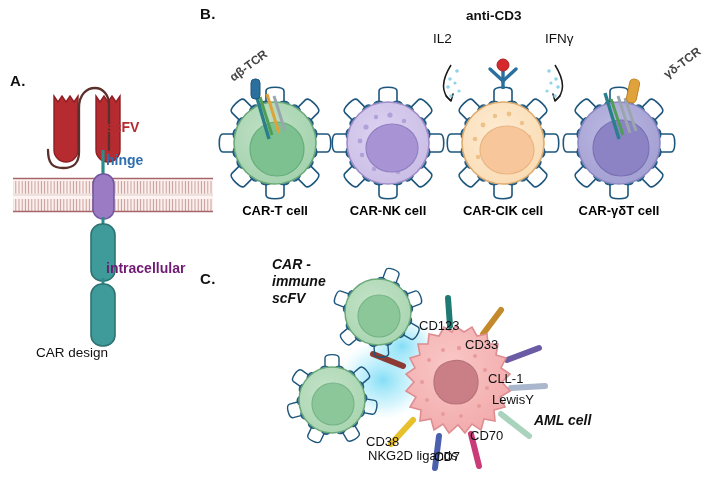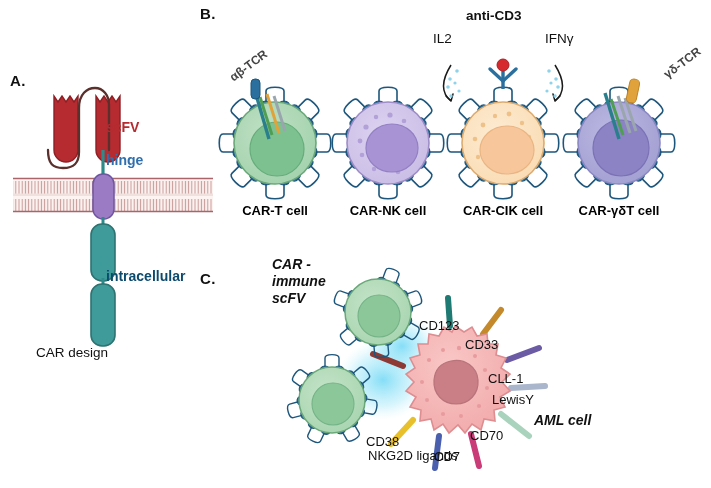--- a/index.html
+++ b/index.html
@@ -60,21 +60,21 @@
 
     <line x1="98" y1="139" x2="98" y2="148" stroke="#2e8b8b" stroke-width="3"></line>
 
     <rect x="86" y="146" width="24" height="57" rx="11" fill="#3f9b99" stroke="#2d7372" stroke-width="1.6"></rect>
     <line x1="98" y1="200" x2="98" y2="208" stroke="#2e8b8b" stroke-width="3"></line>
     <rect x="86" y="206" width="24" height="62" rx="11" fill="#3f9b99" stroke="#2d7372" stroke-width="1.6"></rect>
   </svg>
 
   <div class="lbl a-txt" style="left:106px;top:119px;color:#b52b30;text-align:right;">scFV</div>
   <div class="lbl a-txt" style="left:106px;top:152px;color:#2f6fae;">hinge</div>
-  <div class="lbl a-txt" style="left:106px;top:260px;color:#0c4a6e;margin-top:8px;">intracellular</div>
+  <div class="lbl a-txt" style="left:106px;top:260px;color:#701a75;">intracellular</div>
   <div class="lbl" style="left:36px;top:345px;font-size:13.5px;color:#111;">CAR design</div>
 
   <div class="panel-letter" style="left:200px;top:5px;">B.</div>
 
   <svg width="490" height="230" style="position:absolute;left:205px;top:8px;">
     <defs>
       <radialGradient id="gT" cx="42%" cy="38%" r="68%">
         <stop offset="0%" stop-color="#bfe0c4"></stop>
           <stop offset="100%" stop-color="#a3d2ad"></stop>
       </radialGradient>

